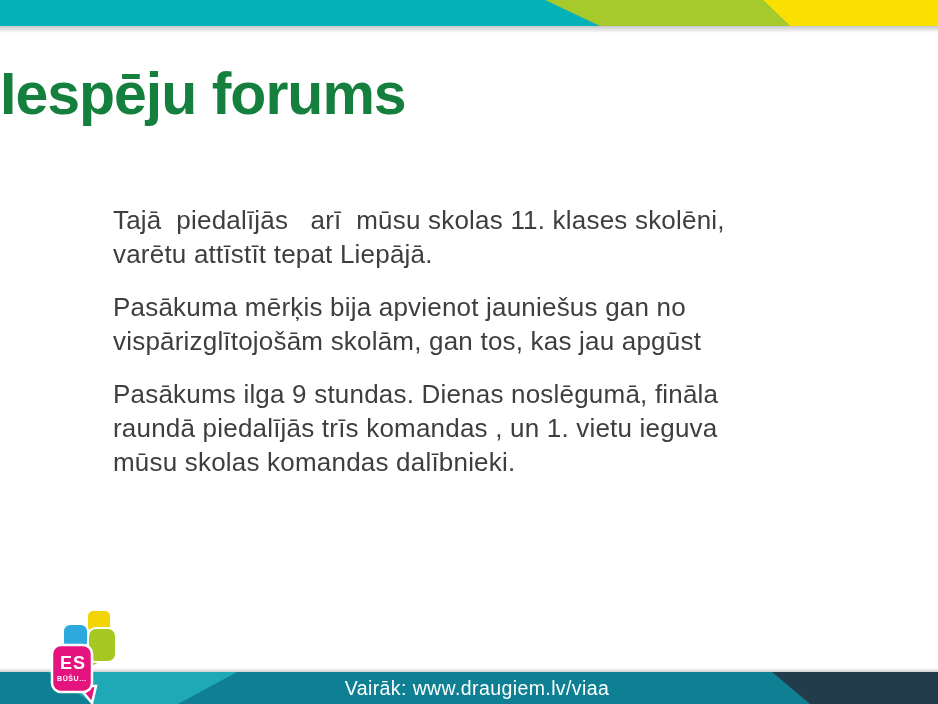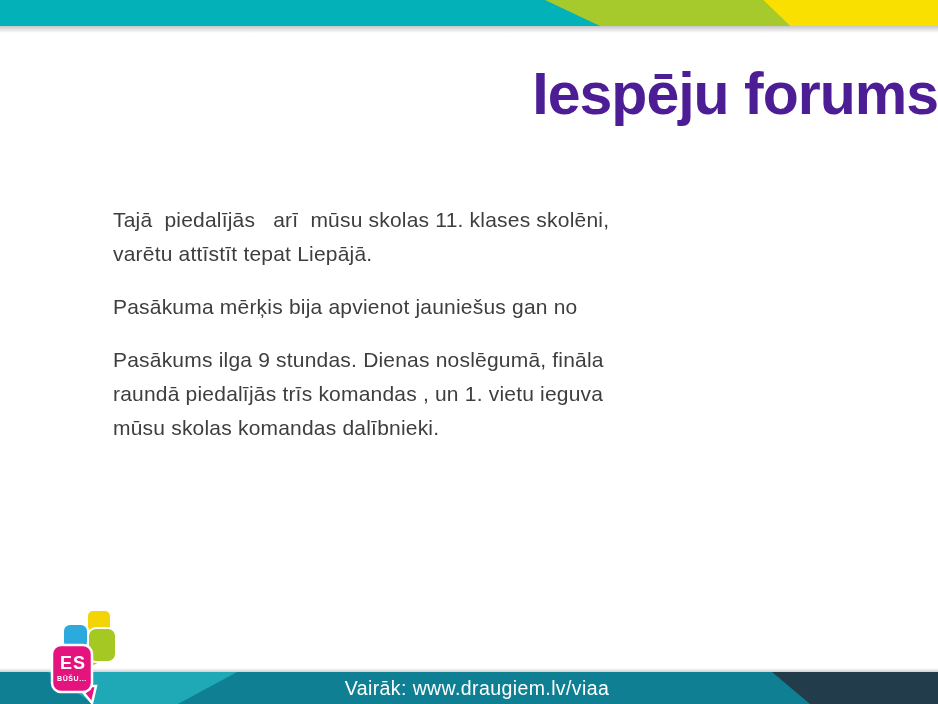--- a/index.html
+++ b/index.html
@@ -10,28 +10,28 @@
   }
   
   .top-bar{position:absolute;left:0;top:0;width:938px;height:26px;display:block;}
   .top-bar-shadow{
     position:absolute;left:0;top:26px;width:938px;height:7px;
     background:linear-gradient(rgba(70,70,70,.30),rgba(70,70,70,0));
   }
   
   .title{
     position:absolute;left:0;top:62px;width:938px;
-    text-align:right;font-size:59px;line-height:64px;font-weight:bold;
-    color:#4c1d95;letter-spacing:-1px;
+    text-align:left;font-size:59px;line-height:64px;font-weight:bold;
+    color:#15803d;letter-spacing:-1px;
   }
   
   .content{position:absolute;left:113px;top:203px;width:760px;}
   .para{margin:0 0 19px 0;padding:0;}
   .line{
-    white-space:pre;font-size:21px;line-height:34px;
+    white-space:pre;font-size:26px;line-height:34px;
     color:#3e3e3e;letter-spacing:0.2px;
   }
   
   .footer-shadow{
     position:absolute;left:0;top:668px;width:938px;height:4px;
     background:linear-gradient(rgba(70,70,70,0),rgba(70,70,70,.25));
   }
   .footer-bar{position:absolute;left:0;top:672px;width:938px;height:32px;display:block;}
   .footer-text{
     position:absolute;left:0;top:672px;width:938px;height:32px;
@@ -58,20 +58,21 @@
 
   <div class="title">Iespēju forums</div>
 
   <div class="content">
     <div class="para">
       <div class="line">Tajā  piedalījās   arī  mūsu skolas 11. klases skolēni,</div>
       <div class="line">varētu attīstīt tepat Liepājā.</div>
     </div>
     <div class="para">
       <div class="line">Pasākuma mērķis bija apvienot jauniešus gan no</div>
+      <div class="line">vispārizglītojošām skolām, gan tos, kas jau apgūst</div>
     </div>
     <div class="para">
       <div class="line">Pasākums ilga 9 stundas. Dienas noslēgumā, fināla</div>
       <div class="line">raundā piedalījās trīs komandas , un 1. vietu ieguva</div>
       <div class="line">mūsu skolas komandas dalībnieki.</div>
     </div>
   </div>
 
   <div class="footer-shadow"></div>
   <svg class="footer-bar" viewBox="0 0 938 32" preserveAspectRatio="none">

